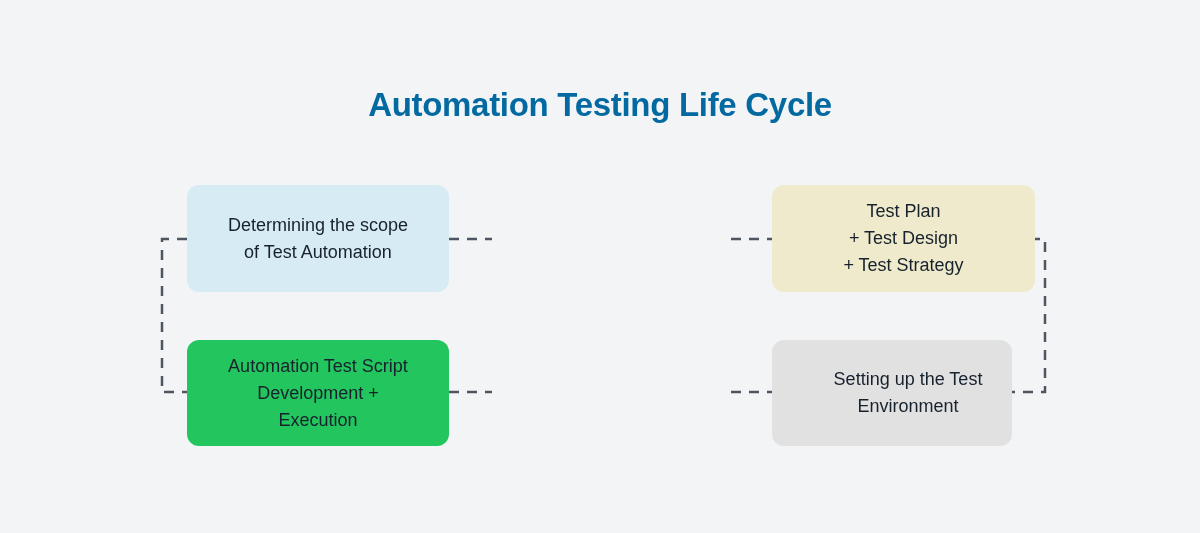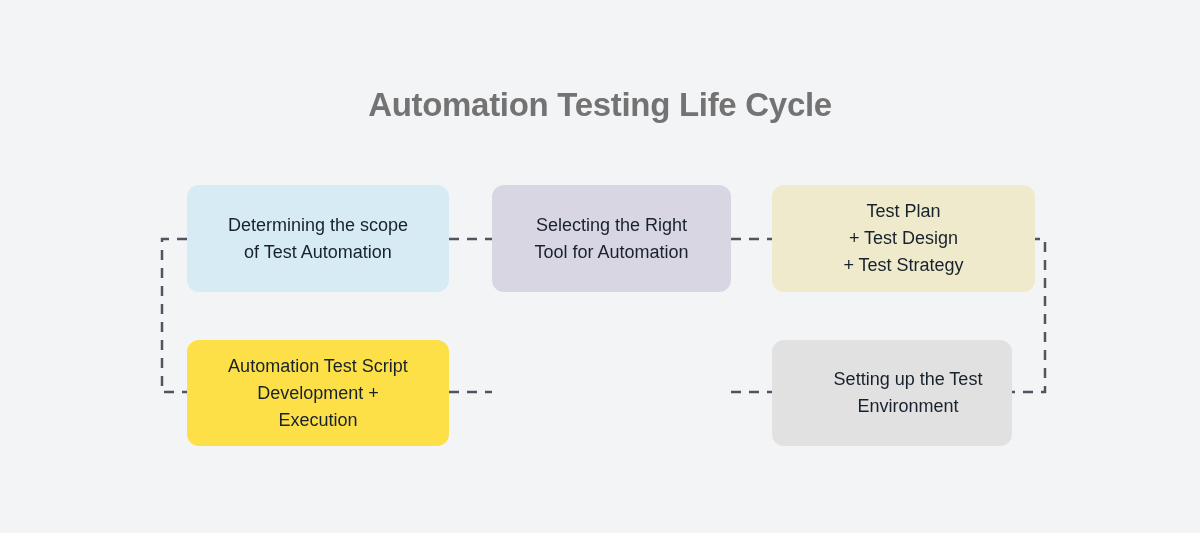--- a/index.html
+++ b/index.html
@@ -16,21 +16,21 @@
 
   .title {
     position: absolute;
     top: 86px;
     left: 0;
     width: 100%;
     text-align: center;
     font-size: 33px;
     font-weight: 700;
     letter-spacing: -0.3px;
-    color: #737373;
+    color: #0369a1;
   }
 
   .connectors {
     position: absolute;
     top: 0; left: 0;
     width: 1200px; height: 533px;
   }
   .connectors path {
     fill: none;
     stroke-width: 2.5;
@@ -70,28 +70,26 @@
     <path d="M731 239 L772 239" stroke="#4d5560"></path>
     <path d="M449 392 L492 392" stroke="#4d5560"></path>
     <path d="M731 392 L772 392" stroke="#4d5560"></path>
     <path d="M187 239 L162 239 L162 392 L187 392" stroke="#4d5560"></path>
     <path d="M1012 239 L1045 239 L1045 392 L1012 392" stroke="#4d5560"></path>
   </svg>
 
   <div class="node pos-0" style="background-color: rgb(215, 235, 245);">Determining the scope
 of Test Automation</div>
 
-  <div class="node pos-1" style="background-color: rgb(217, 214, 228);">Selecting the Right
-Tool for Automation</div>
 
   <div class="node pos-2" style="background-color: rgb(238, 234, 203);">Test Plan
 + Test Design
 + Test Strategy</div>
 
-  <div class="node pos-3" style="background-color: #fde047;">Automation Test Script
+  <div class="node pos-3" style="background-color: #22c55e;">Automation Test Script
 Development +
 Execution</div>
 
 
   <div class="node pos-5" style="background-color: rgb(225, 225, 225);">Setting up the Test
 Environment</div>
 
 </div>
 
 </body></html>

